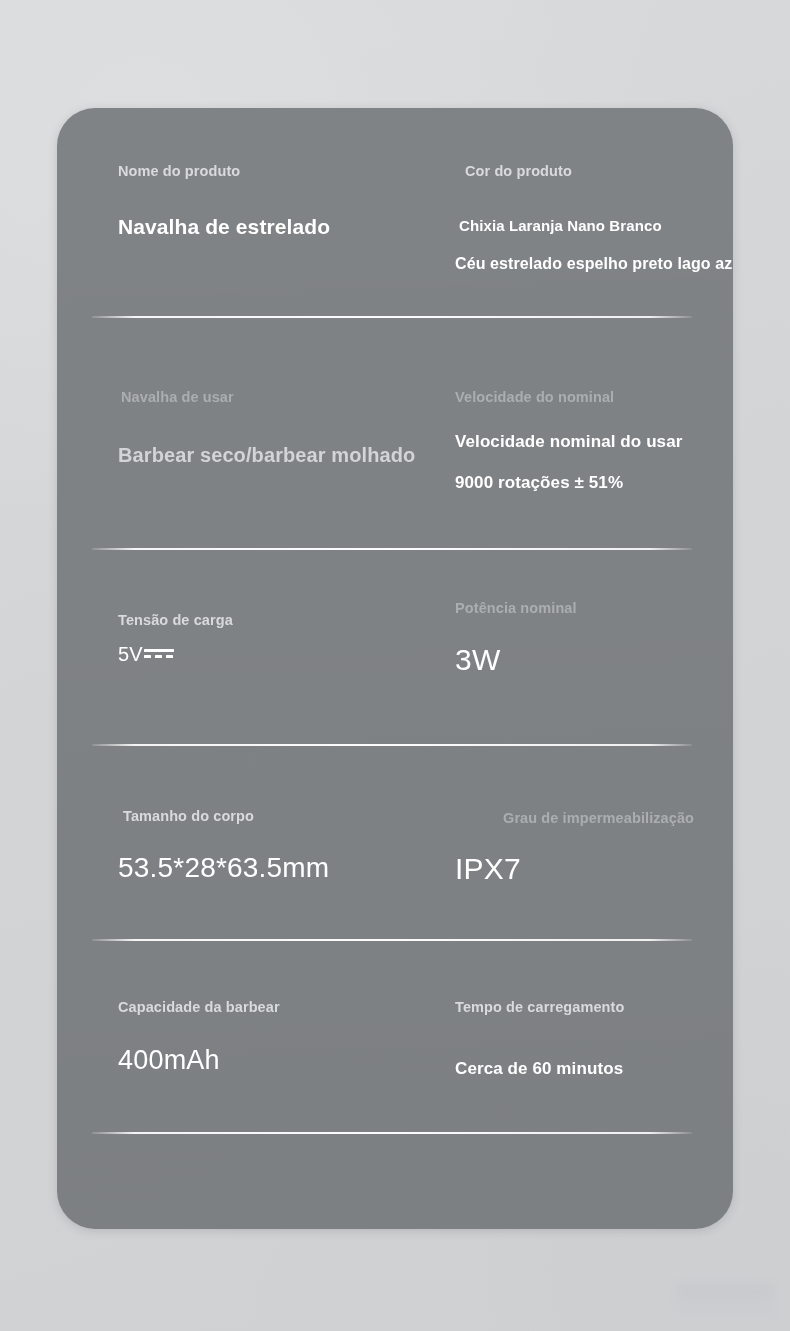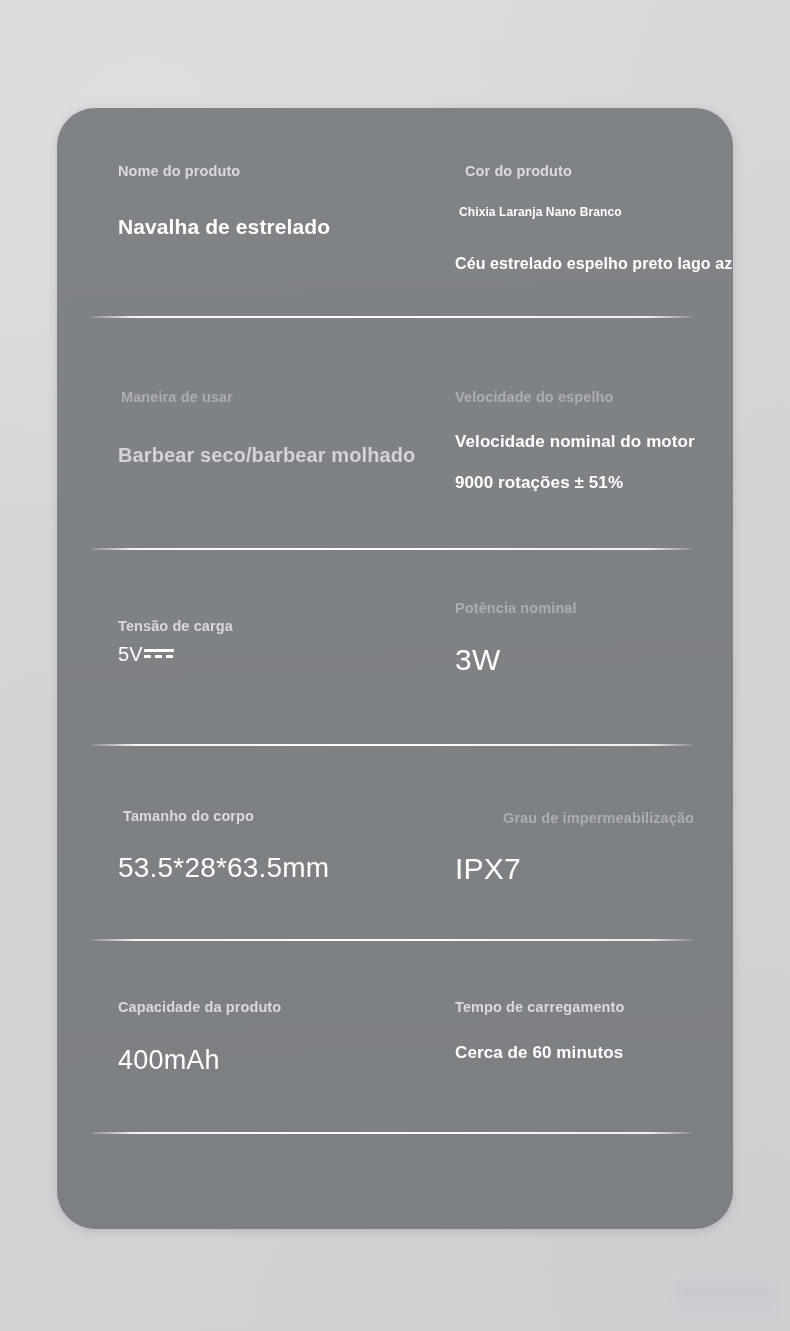--- a/index.html
+++ b/index.html
@@ -133,40 +133,40 @@
 
 <div class="spec-card">
   <div class="rows" id="rows-container">
       <div class="row" style="top: 55px;">
         <div class="cell left">
           <div class="label" style="position: absolute; top: 0px; left: 0px;">Nome do produto</div>
           <div class="value" style="position: absolute; top: 52px; left: 0px; font-size: 21px;"><span>Navalha de estrelado</span></div>
         </div>
         <div class="cell right">
           <div class="label" style="position: absolute; top: 0px; left: 0px; margin-left: 10px;">Cor do produto</div>
-          <div class="value" style="position: absolute; top: 42px; left: 4px; font-size: 12px;"><span>Chixia Laranja Nano Branco</span></div>
+          <div class="value" style="position: absolute; top: 54px; left: 4px; font-size: 15px;"><span>Chixia Laranja Nano Branco</span></div>
           <div class="value" style="position: absolute; top: 92px; left: 0px; font-size: 16px;">Céu estrelado espelho preto lago azul</div>
         </div>
       </div>
       <div class="divider" style="top: 208px;"></div>
       <div class="row" style="top: 281px;">
         <div class="cell left">
-          <div class="label dimmer" style="position: absolute; top: 0px; left: 3px;">Maneira de usar</div>
+          <div class="label dimmer" style="position: absolute; top: 0px; left: 3px;">Navalha de usar</div>
           <div class="value dim" style="position: absolute; top: 55px; left: 0px; font-size: 20px;"><span>Barbear seco/barbear molhado</span></div>
         </div>
         <div class="cell right">
-          <div class="label dimmer" style="position: absolute; top: 0px; left: 0px;">Velocidade do espelho</div>
-          <div class="value" style="position: absolute; top: 43px; left: 0px; font-size: 17px;"><span>Velocidade nominal do motor</span></div>
+          <div class="label dimmer" style="position: absolute; top: 0px; left: 0px;">Velocidade do nominal</div>
+          <div class="value" style="position: absolute; top: 43px; left: 0px; font-size: 17px;"><span>Velocidade nominal do usar</span></div>
           <div class="value" style="position: absolute; top: 84px; left: 0px; font-size: 17px;">9000 rotações ± 51%</div>
         </div>
       </div>
       <div class="divider" style="top: 440px;"></div>
       <div class="row" style="top: 492px;">
         <div class="cell left">
-          <div class="label" style="position: absolute; top: 18px; left: 0px;">Tensão de carga</div>
+          <div class="label" style="position: absolute; top: 12px; left: 0px;">Tensão de carga</div>
           <div class="value big" style="position: absolute; top: 43px; left: 0px; font-size: 20px;"><span>5V</span><span class="dc-symbol"><i class="bar"></i><i class="d1"></i><i class="d2"></i><i class="d3"></i></span></div>
         </div>
         <div class="cell right">
           <div class="label dimmer" style="position: absolute; top: 0px; left: 0px;">Potência nominal</div>
           <div class="value big" style="position: absolute; top: 43px; left: 0px; font-size: 30px;"><span>3W</span></div>
         </div>
       </div>
       <div class="divider" style="top: 636px;"></div>
       <div class="row" style="top: 700px;">
         <div class="cell left">
@@ -174,23 +174,23 @@
           <div class="value big" style="position: absolute; top: 44px; left: 0px; font-size: 28px;"><span>53.5*28*63.5mm</span></div>
         </div>
         <div class="cell right">
           <div class="label dimmer" style="position: absolute; top: 2px; left: 0px; margin-left: 48px;">Grau de impermeabilização</div>
           <div class="value big" style="position: absolute; top: 44px; left: 0px; font-size: 30px;"><span>IPX7</span></div>
         </div>
       </div>
       <div class="divider" style="top: 831px;"></div>
       <div class="row" style="top: 891px;">
         <div class="cell left">
-          <div class="label" style="position: absolute; top: 0px; left: 0px;">Capacidade da produto</div>
+          <div class="label" style="position: absolute; top: 0px; left: 0px;">Capacidade da barbear</div>
           <div class="value big" style="position: absolute; top: 46px; left: 0px; font-size: 27px;"><span>400mAh</span></div>
         </div>
         <div class="cell right">
           <div class="label" style="position: absolute; top: 0px; left: 0px;">Tempo de carregamento</div>
-          <div class="value" style="position: absolute; top: 44px; left: 0px; font-size: 17px;"><span>Cerca de 60 minutos</span></div>
+          <div class="value" style="position: absolute; top: 60px; left: 0px; font-size: 17px;"><span>Cerca de 60 minutos</span></div>
         </div>
       </div>
       <div class="divider" style="top: 1024px;"></div>
     </div>
 </div>
 
 </body></html>

